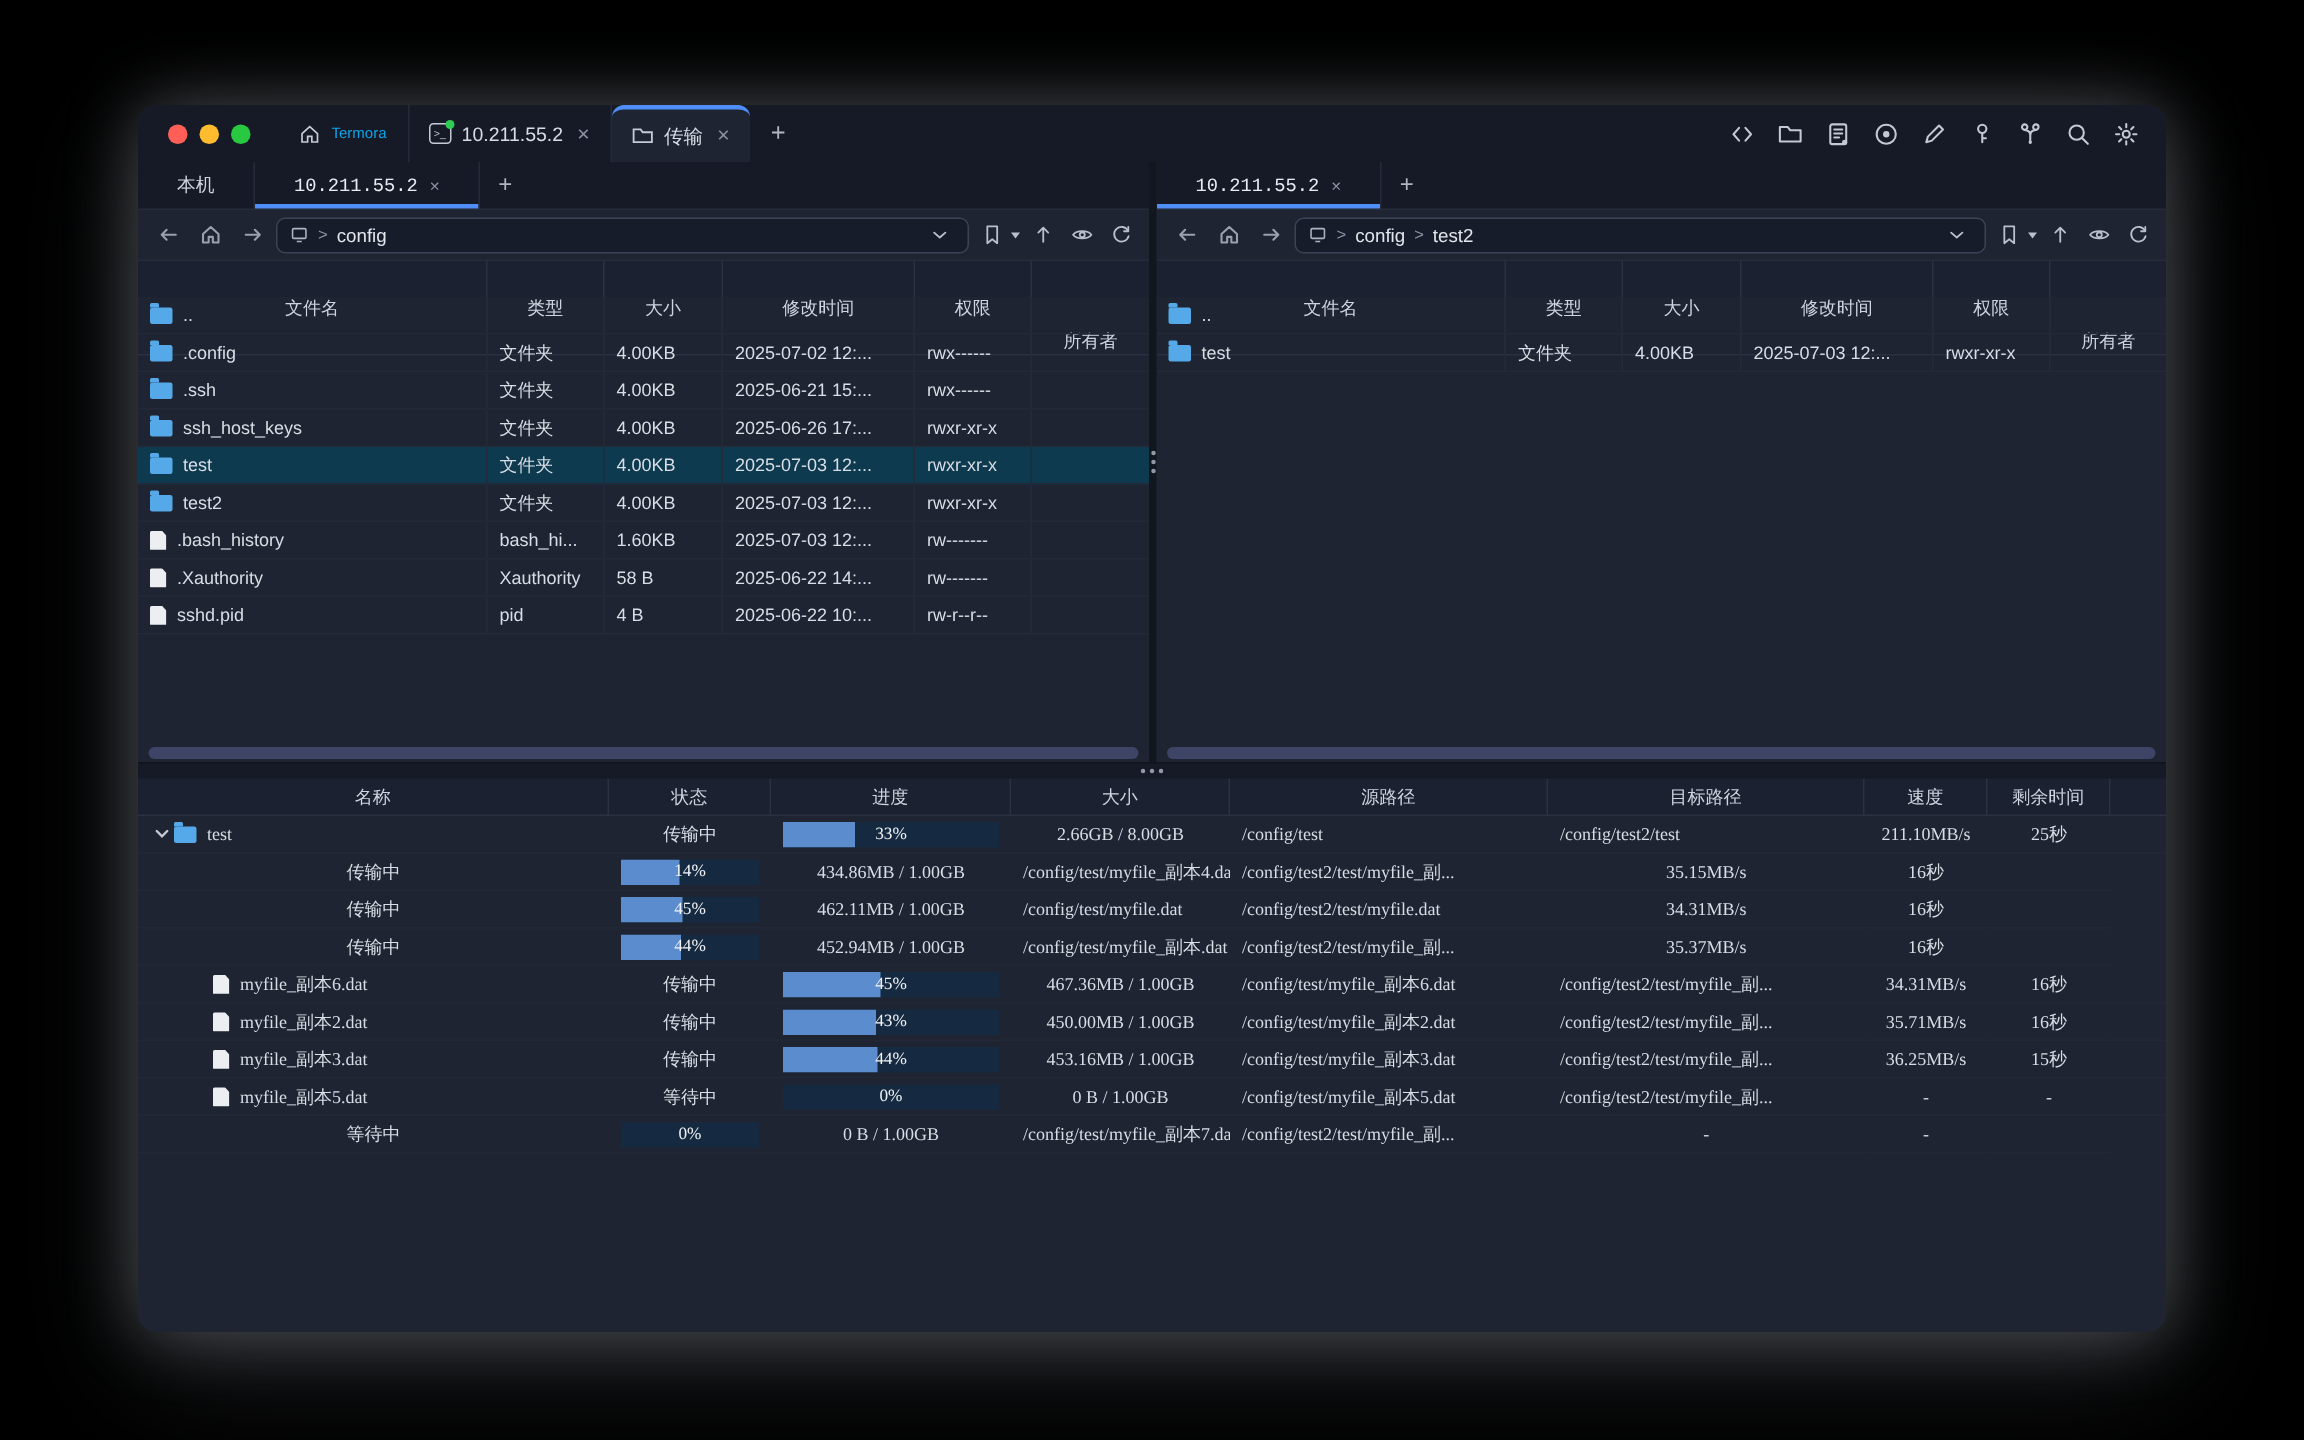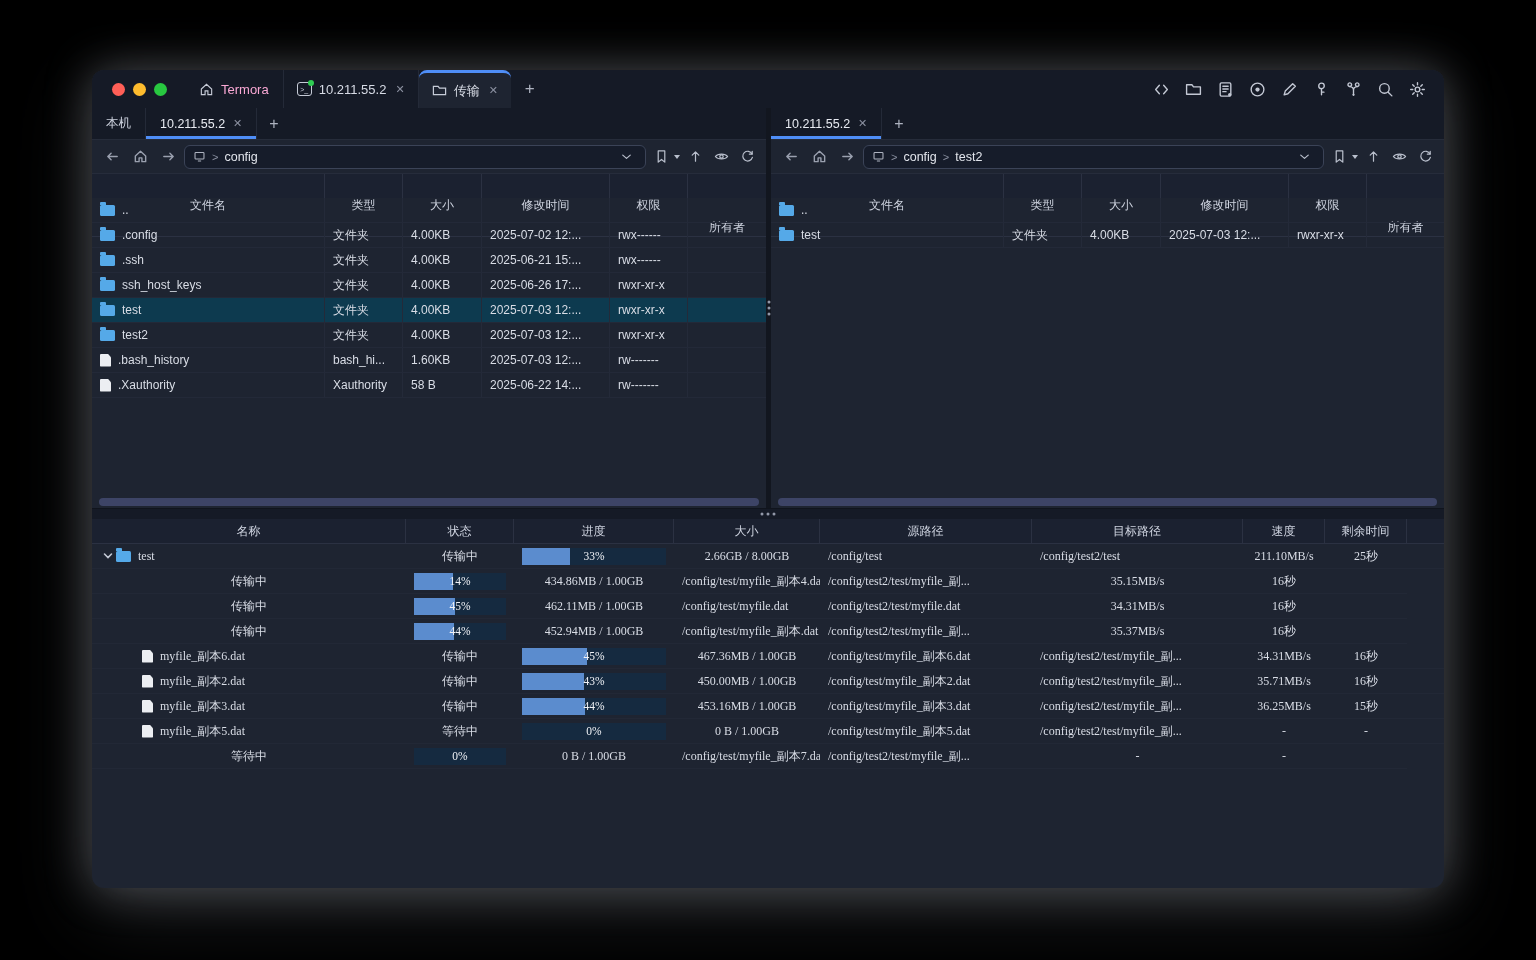--- a/index.html
+++ b/index.html
@@ -7,21 +7,21 @@
     font-family:"Liberation Sans","DejaVu Sans",sans-serif; }
   .window { position:absolute; left:92px; top:70px; width:1352px; height:818px;
     background:#1e2431; border-radius:12px; overflow:hidden; display:flex; flex-direction:column;
     box-shadow:0 0 46px rgba(150,155,165,.42), 0 22px 80px rgba(110,115,125,.30); }
 
   
   .titlebar { height:38px; background:#151a26; display:flex; align-items:stretch; flex:none; }
   .traffic { display:flex; align-items:center; gap:8px; padding:0 18px 0 20px; }
   .tl { width:13px; height:13px; border-radius:50%; }
   .tl.red{background:#ff5f57}.tl.yellow{background:#febc2e}.tl.green{background:#28c840}
-  .app-home { display:flex; align-items:center; gap:7px; padding:0 14px; color:#f9a8d4; font-size:13px; }
+  .app-home { display:flex; align-items:center; gap:7px; padding:0 14px; color:#0ea5e9; font-size:10px; }
   .ttab { display:flex; align-items:center; gap:7px; padding:0 13px; color:#d7dbe5; font-size:13px;
     border-left:1px solid #242a38; border-right:1px solid #242a38; }
   .ttab .close, .ptab .close { color:#8b90a0; font-size:11px; margin-left:2px; }
   .ttab.active { background:#1e2431; border-top:3px solid #4f8ef7; border-left:none; border-right:none;
     border-radius:8px 8px 0 0; padding-top:0; }
   .term-ico { position:relative; width:15px; height:14px; border:1.3px solid #c6cbd7; border-radius:3px;
     font-size:7px; color:#c6cbd7; display:flex; align-items:center; justify-content:center; }
   .term-ico i { position:absolute; top:-3px; right:-3px; width:6px; height:6px; border-radius:50%; background:#2ecc52; font-style:normal; }
   .tab-add { display:flex; align-items:center; padding:0 14px; color:#aeb3c0; font-size:17px; }
   .tb-spacer { flex:1; }
@@ -32,21 +32,21 @@
 
   
   .filearea { height:400px; display:flex; flex:none; }
   .panel { display:flex; flex-direction:column; background:#1e2431; min-width:0; }
   .panel.left { width:674px; } .panel.right { flex:1; }
   .vdivider { width:5px; background:#12161f; position:relative; flex:none; cursor:col-resize; }
   .grip-v { position:absolute; left:50%; top:50%; transform:translate(-50%,-50%); display:flex; flex-direction:column; gap:3px; }
   .grip-v i, .grip-h i { width:3px; height:3px; border-radius:50%; background:#9298a8; display:block; }
 
   .ptabs { height:32px; background:#151a26; display:flex; align-items:stretch; border-bottom:1px solid #262c3a; flex:none; }
-  .ptab { display:flex; align-items:center; gap:6px; padding:0 14px; color:#cdd2de; font-size:12.5px; border-right:1px solid #242a38; }
+  .ptab { display:flex; align-items:center; gap:6px; padding:0 26px; color:#cdd2de; font-size:12.5px; border-right:1px solid #242a38;font-family:Liberation Mono, monospace; }
   .ptab.active { color:#e8ebf2; box-shadow:inset 0 -3px 0 #4f8ef7; }
   .ptab-add { display:flex; align-items:center; padding:0 12px; color:#aeb3c0; font-size:16px; }
 
   .ptoolbar { height:33px; display:flex; align-items:center; gap:4px; padding:0 8px; flex:none; }
   .nav-btn { width:24px; height:24px; display:flex; align-items:center; justify-content:center; }
   .nav-btn svg { width:15px; height:15px; stroke:#9aa0af; fill:none; stroke-width:1.5; stroke-linecap:round; stroke-linejoin:round; }
   .pathbox { flex:1; height:24px; background:#161c2a; border:1px solid #3b4357; border-radius:6px;
     display:flex; align-items:center; gap:6px; padding:0 8px; color:#e2e5ec; font-size:12.5px; min-width:0; }
   .pathbox svg { width:13px; height:13px; stroke:#aeb3c0; fill:none; stroke-width:1.3; flex:none; }
   .path-sep { color:#8a90a0; font-size:11px; }
@@ -345,20 +345,31 @@
     <div class="fc">
                 <span class="icon file"></span>
                 <span>.Xauthority</span>
               </div>
     <div class="fc">Xauthority</div>
     <div class="fc">58 B</div>
     <div class="fc">2025-06-22 14:...</div>
     <div class="fc">rw-------</div>
     <div class="fc"></div>
   </div>
+            <div class="frow">
+    <div class="fc">
+                <span class="icon file"></span>
+                <span>sshd.pid</span>
+              </div>
+    <div class="fc">pid</div>
+    <div class="fc">4 B</div>
+    <div class="fc">2025-06-22 10:...</div>
+    <div class="fc">rw-r--r--</div>
+    <div class="fc"></div>
+  </div>
           </div>
         <div class="fgap"></div>
         <div class="hscroll">
             <div class="thumb"></div>
           </div>
       </div>
     </div>
 
     <div class="vdivider">
       <span class="grip-v">

